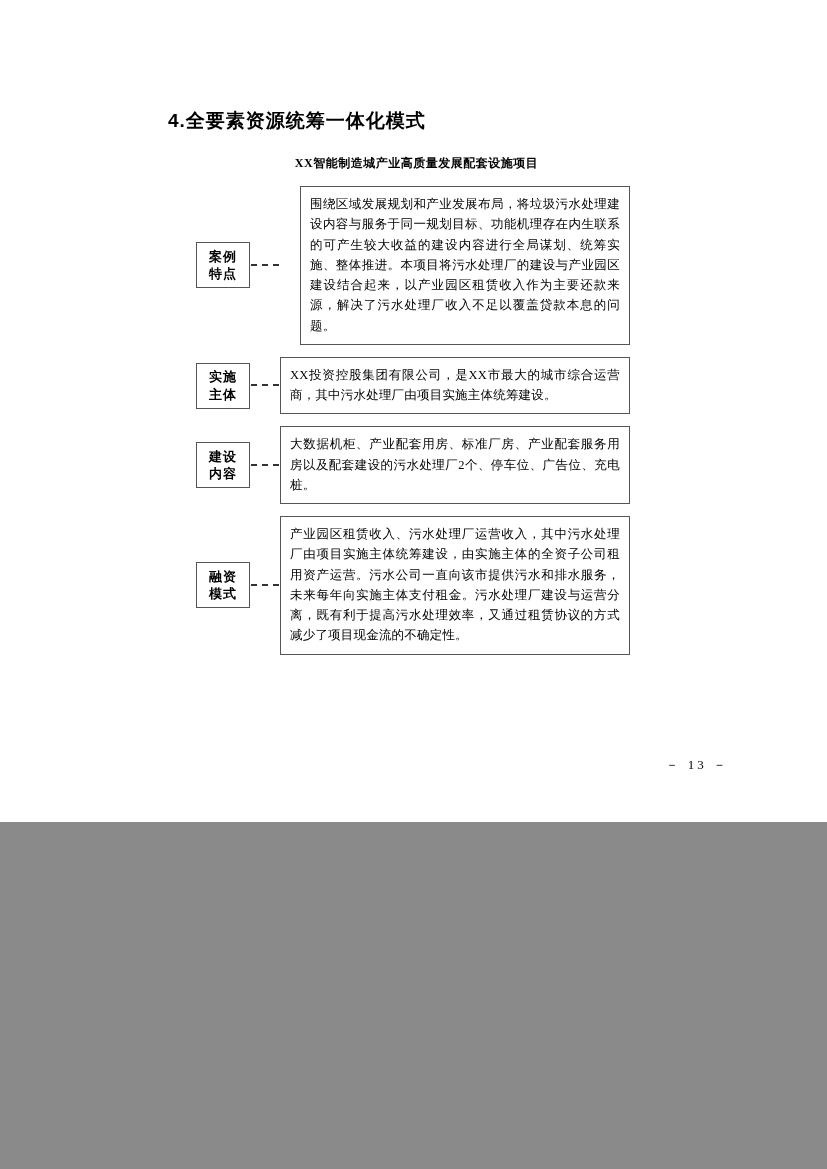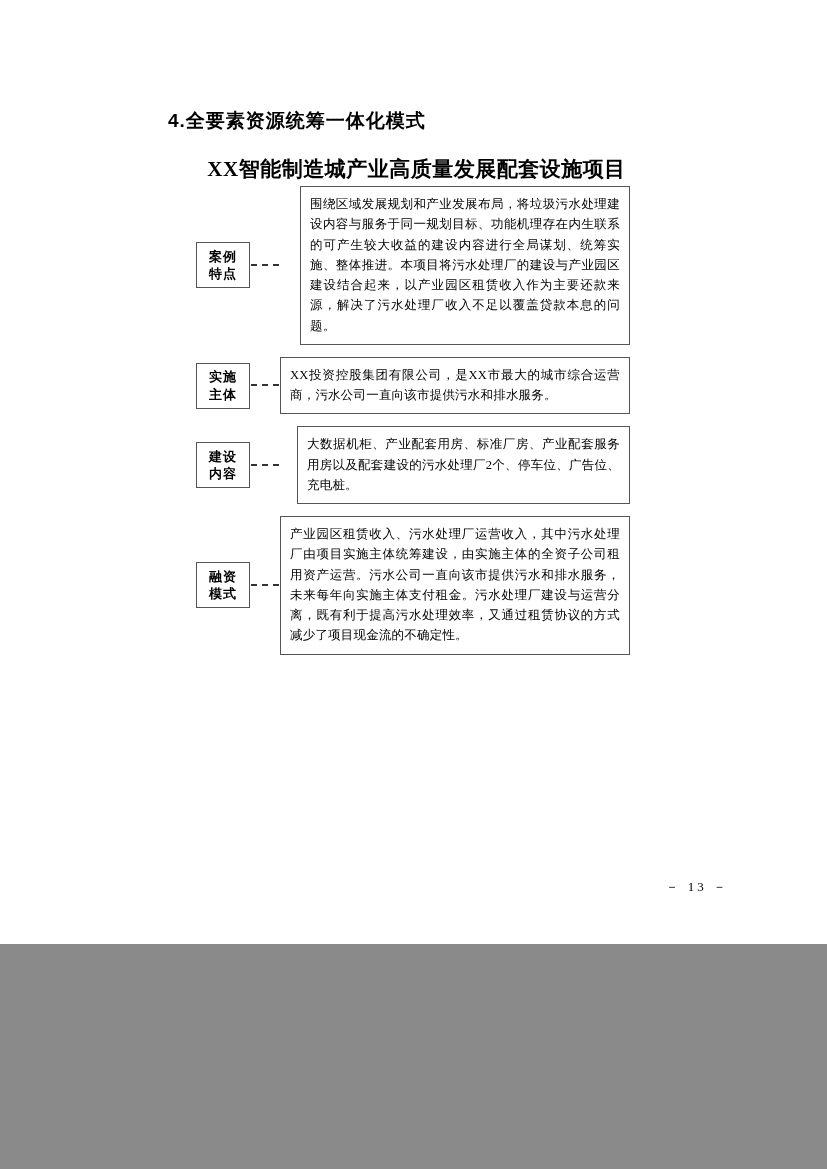--- a/index.html
+++ b/index.html
@@ -3,21 +3,21 @@
 <meta charset="utf-8">
 <style>
   html, body {
     margin: 0;
     padding: 0;
     background: #8a8a8a;
   }
   .page {
     position: relative;
     width: 827px;
-    height: 944px;
+    height: 822px;
     background: #ffffff;
     margin: 0 auto;
     box-sizing: border-box;
     overflow: hidden;
     font-family: "Liberation Serif", "DejaVu Serif", serif;
     color: #000000;
   }
   .section-title {
     position: absolute;
     left: 168px;
@@ -28,21 +28,21 @@
     letter-spacing: 1px;
     white-space: nowrap;
   }
   .doc-title {
     position: absolute;
     left: 6px;
     right: 0;
     top: 155px;
     text-align: center;
     font-family: "Liberation Serif", "DejaVu Serif", serif;
-    font-size: 21px;
+    font-size: 12px;
     font-weight: 700;
     letter-spacing: 0.5px;
   }
   .diagram {
     position: absolute;
     left: 196px;
     top: 186px;
     width: 434px;
   }
   .row {
@@ -85,21 +85,21 @@
     box-sizing: border-box;
     padding: 7px 9px 8px 9px;
     font-family: "Liberation Serif", "DejaVu Serif", serif;
     font-size: 12.5px;
     line-height: 1.62;
     text-align: justify;
     letter-spacing: 0.2px;
   }
   .row-1 .content-box { min-height: 118px; margin-left: 20px; }
   .row-2 .content-box { min-height: 56px; }
-  .row-3 .content-box { min-height: 62px; margin-left: 17px; }
+  .row-3 .content-box { min-height: 62px; }
   .row-4 .content-box { min-height: 132px; }
   .page-number {
     position: absolute;
     right: 98px;
     bottom: 48px;
     font-family: "Liberation Serif", "DejaVu Serif", serif;
     font-size: 13px;
     letter-spacing: 3px;
   }
 </style>
@@ -122,21 +122,21 @@
       <div class="connector"></div>
       <div class="content-box">围绕区域发展规划和产业发展布局，将垃圾污水处理建设内容与服务于同一规划目标、功能机理存在内生联系的可产生较大收益的建设内容进行全局谋划、统筹实施、整体推进。本项目将污水处理厂的建设与产业园区建设结合起来，以产业园区租赁收入作为主要还款来源，解决了污水处理厂收入不足以覆盖贷款本息的问题。</div>
     </div>
 
     <div class="row row-2">
       <div class="label-box">
         <span>实施</span>
         <span>主体</span>
       </div>
       <div class="connector"></div>
-      <div class="content-box">XX投资控股集团有限公司，是XX市最大的城市综合运营商，污水公司一直向该市提供污水和排水服务。</div>
+      <div class="content-box">XX投资控股集团有限公司，是XX市最大的城市综合运营商，其中污水处理厂由项目实施主体统筹建设。</div>
     </div>
 
     <div class="row row-3">
       <div class="label-box">
         <span>建设</span>
         <span>内容</span>
       </div>
       <div class="connector"></div>
       <div class="content-box">大数据机柜、产业配套用房、标准厂房、产业配套服务用房以及配套建设的污水处理厂2个、停车位、广告位、充电桩。</div>
     </div>

